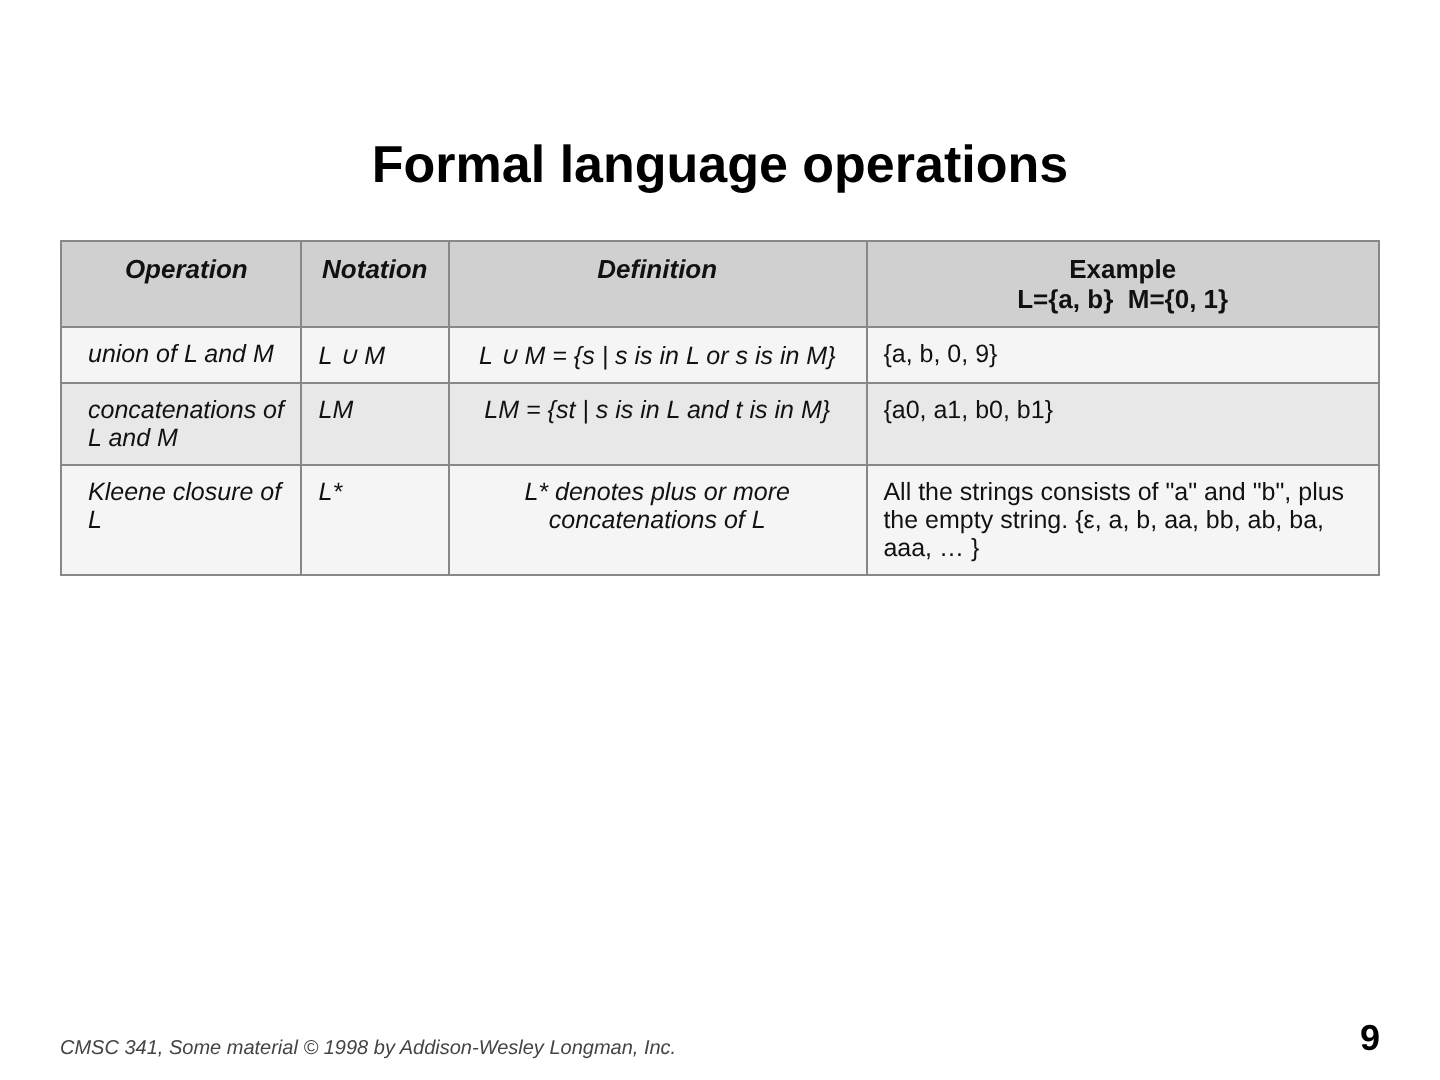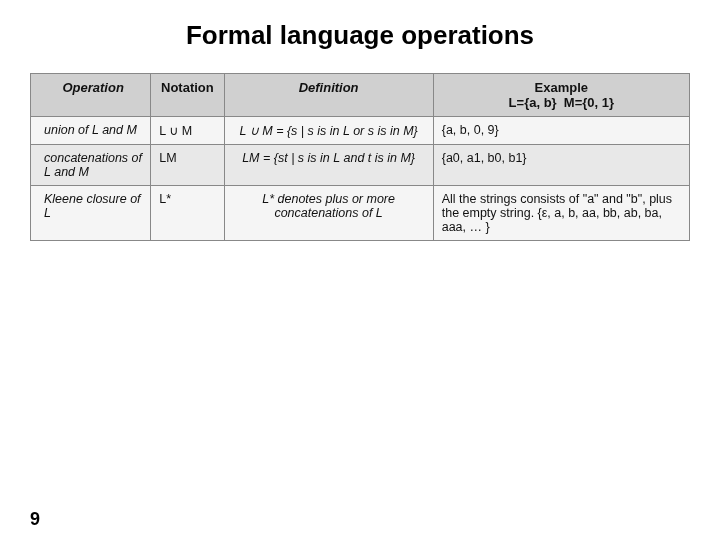--- a/index.html
+++ b/index.html
@@ -20,20 +20,21 @@
       display: flex;
       flex-direction: column;
     }
 
     .page-title {
       text-align: center;
       font-size: 26px;
       font-weight: bold;
       margin-bottom: 22px;
       color: #000;
+      margin-top: 47px;
     }
 
     table {
       width: 100%;
       border-collapse: collapse;
       font-size: 12.5px;
       color: #111;
     }
 
     th, td {
@@ -49,21 +50,21 @@
     }
 
     tbody tr:nth-child(odd) {
       background: #f5f5f5;
     }
     tbody tr:nth-child(even) {
       background: #e8e8e8;
     }
 
     .col-operation { width: 115px; font-style: italic; padding-left: 13px; }
-    .col-notation  { width: 70px; }
+    .col-notation  { width: 70px; font-style: italic; }
     .col-definition { width: 200px; text-align: center; font-style: italic; }
     .col-example   { width: 245px; }
 
     .footer {
       margin-top: auto;
       display: flex;
       justify-content: space-between;
       align-items: flex-end;
       padding-top: 6px;
     }
@@ -111,15 +112,16 @@
         <tr>
           <td class="col-operation" style="">Kleene closure of L</td>
           <td class="col-notation">L*</td>
           <td class="col-definition">L* denotes plus or more concatenations of  L</td>
           <td class="col-example">All the strings consists of "a" and "b", plus the empty string. {ε, a, b, aa, bb, ab, ba, aaa, … }</td>
         </tr>
       </tbody>
   </table>
 
   <div class="footer">
+    <span class="footer-left">CMSC 341, Some material © 1998 by Addison-Wesley Longman, Inc.</span>
     <span class="footer-right">9</span>
   </div>
 </div>
 
 </body></html>

